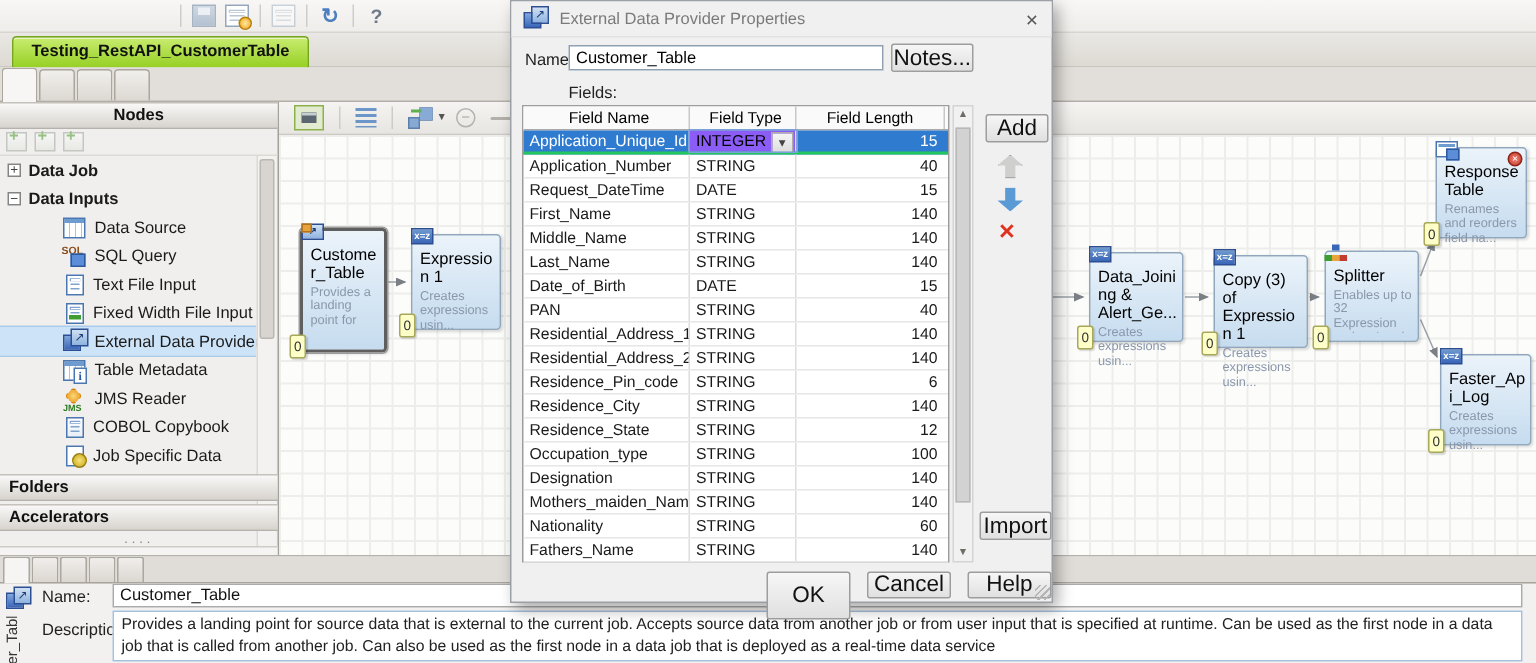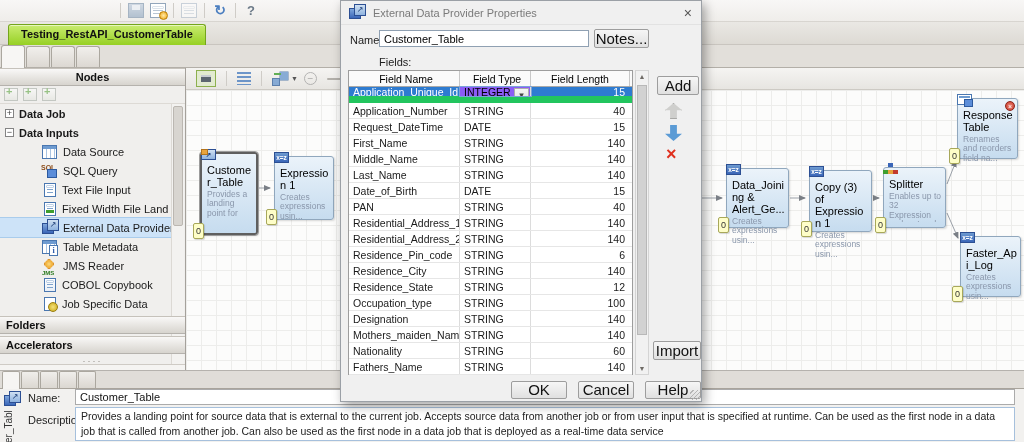--- a/index.html
+++ b/index.html
@@ -169,34 +169,34 @@
   .dlg-fields-label { position:absolute; left:8px; top:55px;margin-left:30px; }
   .ftable { position:absolute; left:7px; top:69px; width:285px; height:305px; background:#fff; border:1px solid #9D9D9D; }
   .frow { display:flex; height:16px; }
   .frow.header { border-bottom:1px solid #A9A9A9; background:#FAFAFA; }
   .frow.header .cell { justify-content:center; color:#000; border-right:1px solid #C8C8C8; }
   .cell { display:flex; align-items:center; font-size:10.5px; overflow:hidden; white-space:nowrap; }
   .cell.name { width:111px; padding-left:4px; border-right:1px solid #DCDCDC; }
   .cell.type { width:71px; padding-left:4px; border-right:1px solid #DCDCDC; position:relative; }
   .cell.len  { width:99px; justify-content:flex-end; padding-right:5px; }
   .frow:not(.header) { border-bottom:1px solid #E6E6E6; }
-  .frow.selected { background:#2E7BD0; color:#fff; border-bottom:7px solid #22c55e; }
+  .frow.selected { background:#2E7BD0; color:#fff; border-bottom:2px solid #22c55e; }
   .frow.selected .cell.type { background:#8b5cf6; color:#000; outline:1px solid #7AA2D8; }
   .has-dd:after { content:"\25BE"; position:absolute; right:1px; top:1px; width:13px; height:13px;
     background:linear-gradient(#F5F5F5,#DCDCDC); border:1px solid #ACACAC; color:#444; font-size:9px; line-height:12px; text-align:center; }
   .dlg-scroll { position:absolute; left:294px; top:69px; width:14px; height:305px; background:#F1F1F1; border:1px solid #D4D4D4; }
   .dlg-thumb { position:absolute; left:1px; right:1px; top:14px; height:250px; background:#D2D2D2; border:1px solid #B8B8B8; }
   .dlg-add { left:316px; top:75px; width:42px; height:19px; line-height:17px; }
   .arrow-up, .arrow-down { position:absolute; left:324px; width:17px; height:16px;
     clip-path:polygon(50% 0,100% 46%,70% 46%,70% 100%,30% 100%,30% 46%,0 46%); }
   .arrow-up { top:102px; background:#CFCFCD; box-shadow:inset 0 0 0 1px #A8A8A6; }
   .arrow-down { top:124px; background:#5B9BD5; transform:rotate(180deg); }
   .del-x { position:absolute; left:325px; top:144px; font-size:18px; font-weight:bold; color:#E0301E; line-height:18px; }
   .dlg-import { left:312px; top:340px; width:48px; height:19px; line-height:17px; }
-  .dlg-ok     { left:170px; top:380px; width:56px; height:18px; line-height:16px; }
+  .dlg-ok     { left:170px; top:380px; width:56px; height:32px; line-height:16px; }
   .dlg-cancel { left:237px; top:380px; width:56px; height:18px; line-height:16px; }
   .dlg-help   { left:304px; top:380px; width:56px; height:18px; line-height:16px; }
   .dlg-grip { position:absolute; right:1px; bottom:1px; width:10px; height:10px;
     background:repeating-linear-gradient(135deg, transparent 0 2px, #B5B5B5 2px 3px); }
 </style>
 </head>
 <body>
 
 <div id="app">
 
@@ -261,21 +261,21 @@
           <span class="tree-label">SQL Query</span>
         </div>
         <div class="tree-item child">
           <span class="tree-expander empty"></span>
           <span class="tree-icon ic-text-file"></span>
           <span class="tree-label">Text File Input</span>
         </div>
         <div class="tree-item child">
           <span class="tree-expander empty"></span>
           <span class="tree-icon ic-fixed-width"></span>
-          <span class="tree-label">Fixed Width File Land</span>
+          <span class="tree-label">Fixed Width File Input</span>
         </div>
         <div class="tree-item selected child">
           <span class="tree-expander empty"></span>
           <span class="tree-icon ic-external-data-provider"></span>
           <span class="tree-label">External Data Provider</span>
         </div>
         <div class="tree-item child">
           <span class="tree-expander empty"></span>
           <span class="tree-icon ic-table-metadata"></span>
           <span class="tree-label">Table Metadata</span>

